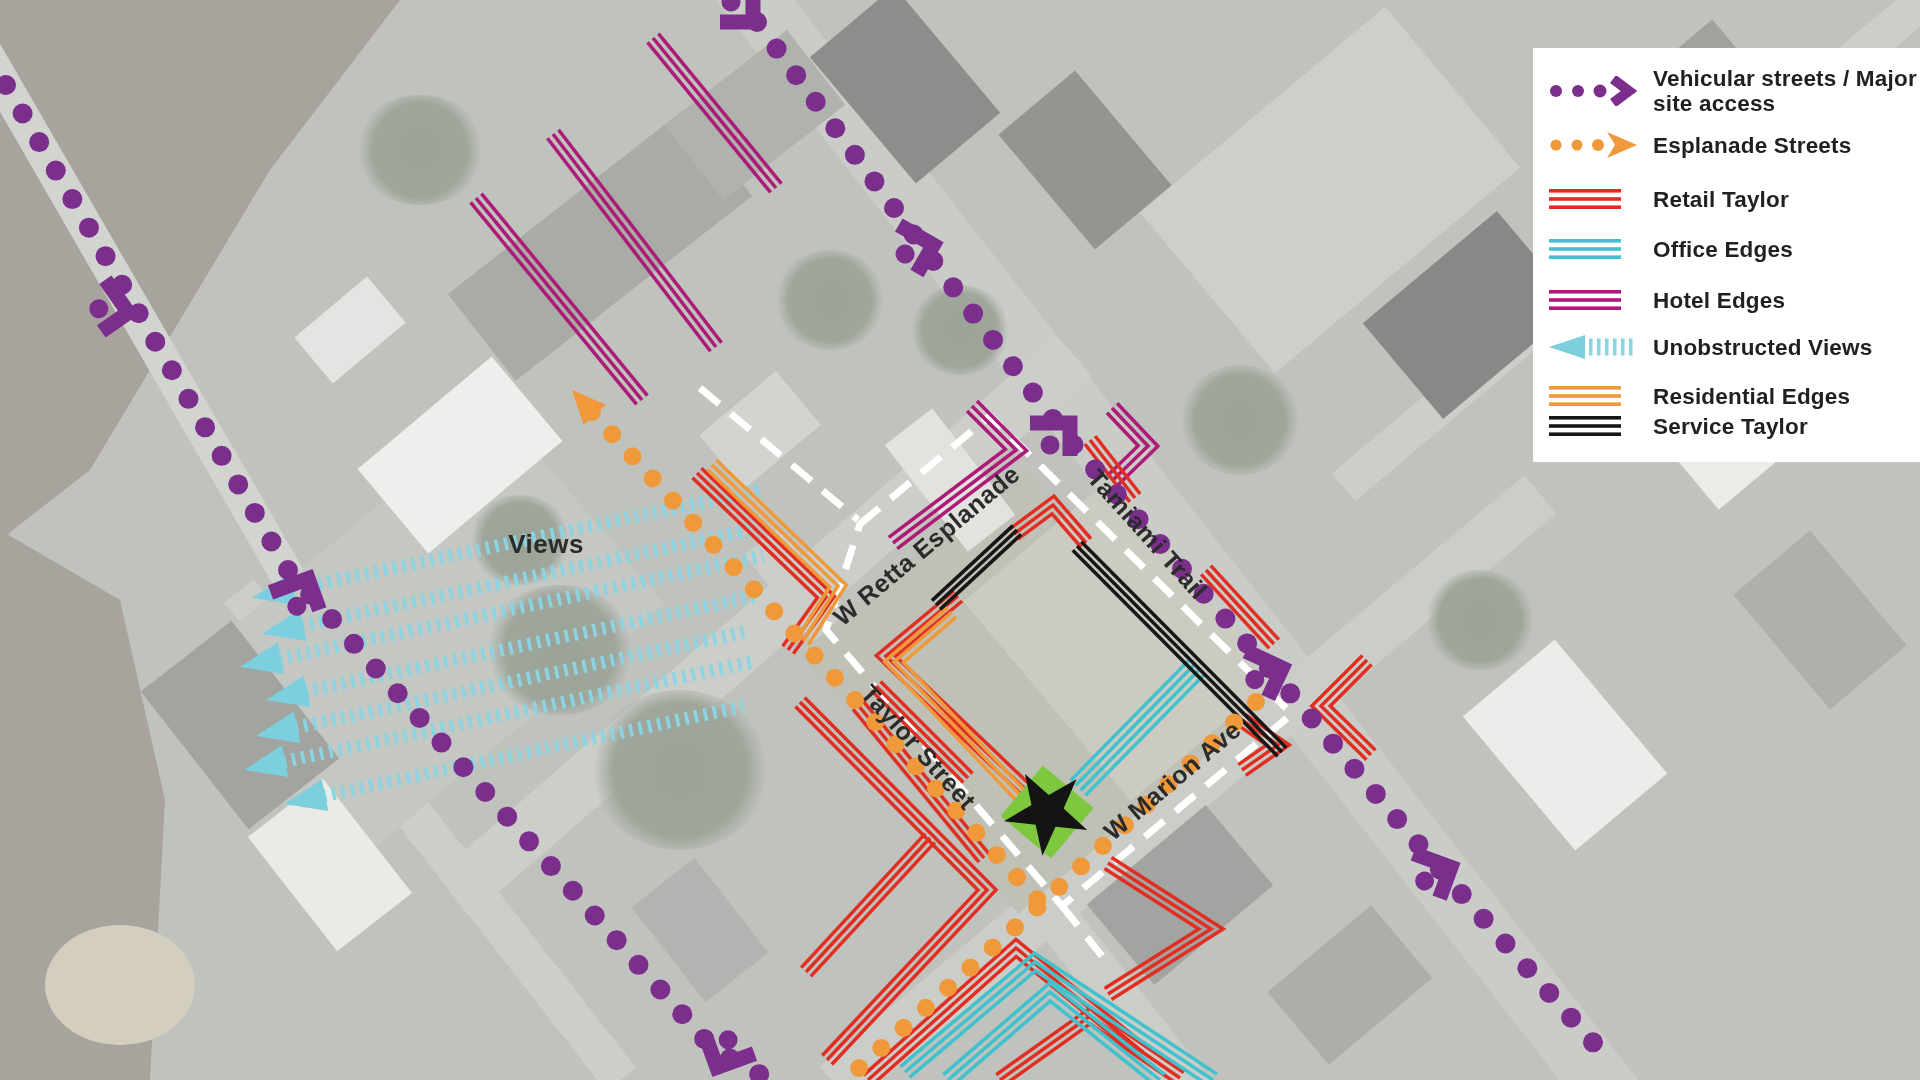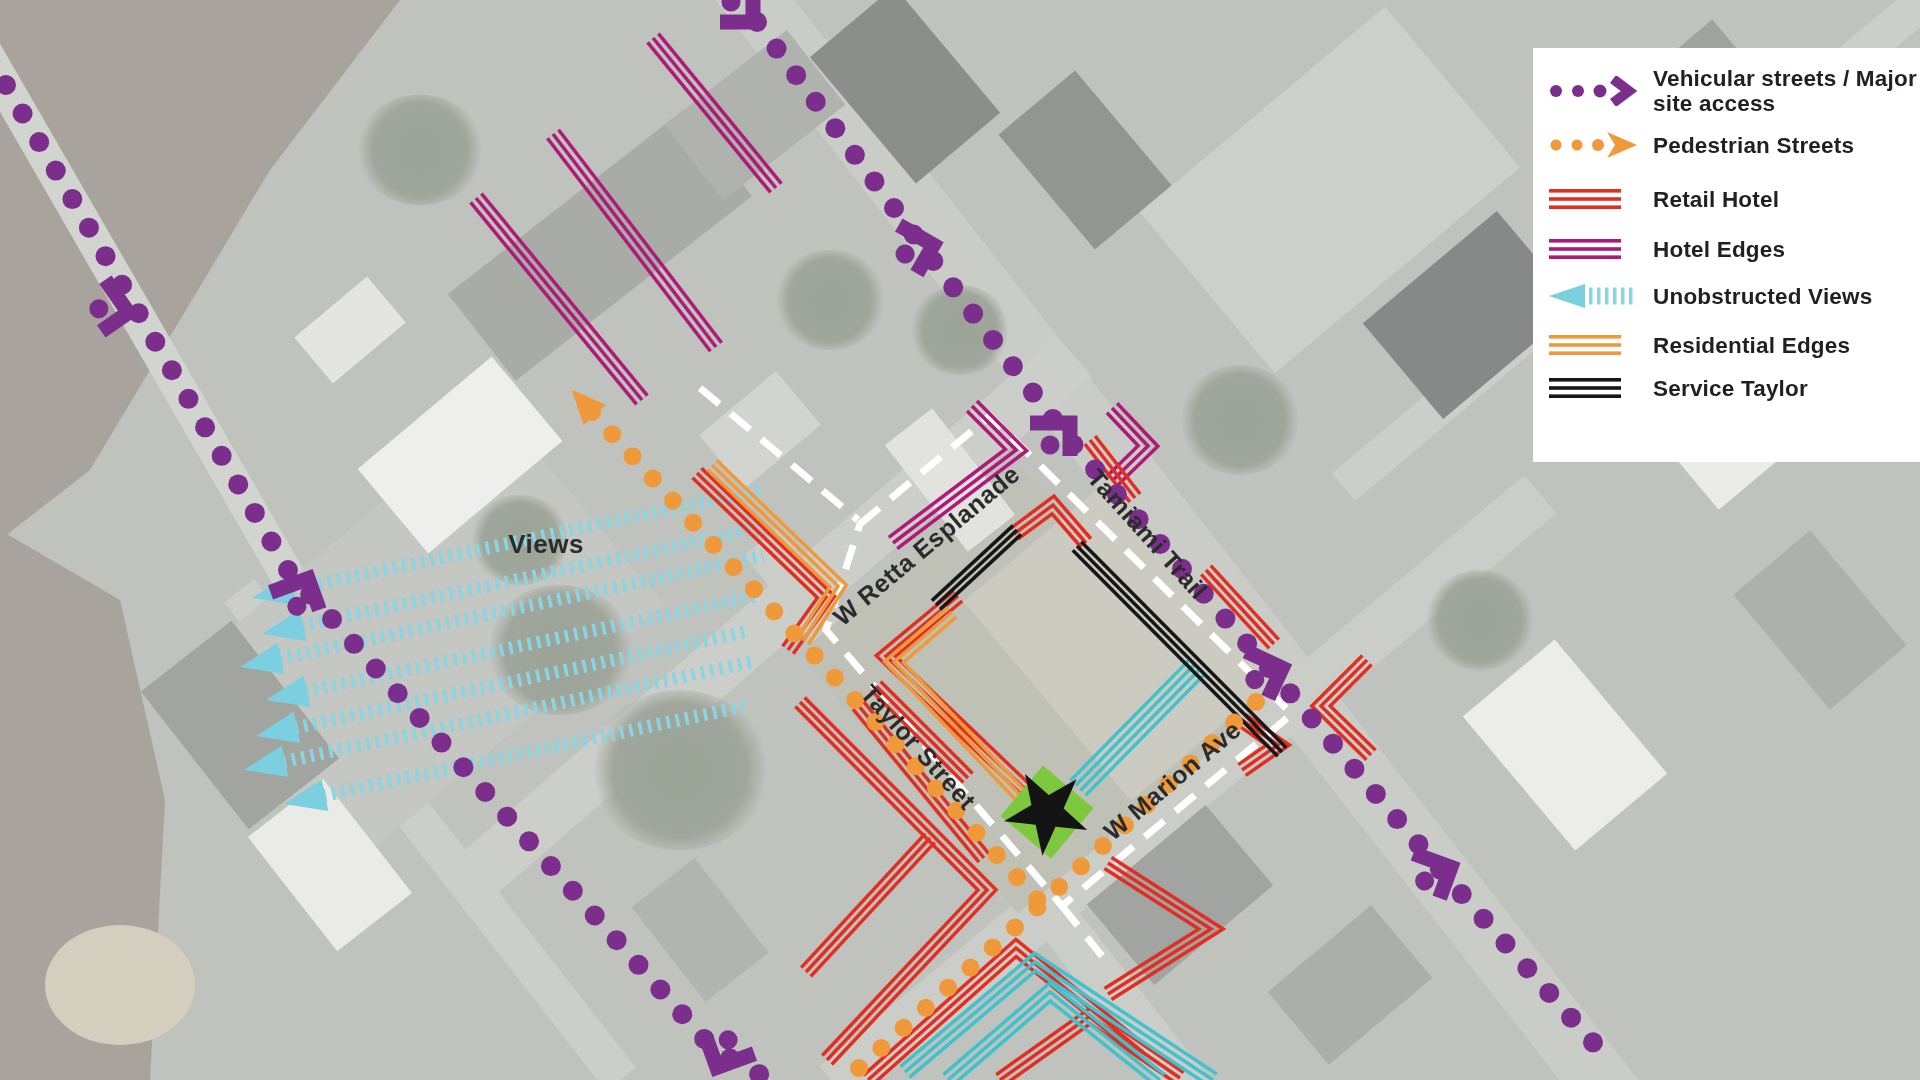--- a/index.html
+++ b/index.html
@@ -11,21 +11,21 @@
         background:radial-gradient(circle,#879082 0%,#8d9487 55%,rgba(141,148,135,0) 72%);}
   .wash{position:absolute;inset:0;background:rgba(255,255,255,0.17);pointer-events:none;}
   #ovl{position:absolute;left:0;top:0;}
   .legend{position:absolute;left:1533px;top:48px;width:396px;height:414px;background:var(--c-legend_bg,#fff);
           box-sizing:border-box;padding:18px 10px 0 14px;}
   .lg-row{display:flex;align-items:center;}
   .lg-icon{width:92px;height:30px;flex:0 0 92px;}
   .lg-label{margin-left:14px;font-size:22.5px;font-weight:700;line-height:1.12;
             color:var(--c-legend_text,#231f20);letter-spacing:.2px;}
   .mb16{margin-bottom:14px}.mb24{margin-bottom:24px}.mb20{margin-bottom:20px}
-  .mb21{margin-bottom:21px}.mb23{margin-bottom:17px}.mb11{margin-bottom:19px}.mb13{margin-bottom:13px}
+  .mb21{margin-bottom:21px}.mb23{margin-bottom:17px}.mb11{margin-bottom:19px}.mb13{}
 </style>
 </head>
 <body>
 
 <div class="stage">
 
   <div class="abs" style="inset:0;">
 
     <div class="abs" style="inset:0;clip-path:polygon(0 0,400px 0,270px 170px,90px 470px,0 540px);background:#97928a;"></div>
     <div class="abs" style="inset:0;clip-path:polygon(0 530px,120px 600px,165px 800px,150px 1080px,0 1080px);background:#97928a;"></div>
@@ -348,30 +348,39 @@
       <span class="lg-label">Vehicular streets / Major site access</span>
     </div>
     <div class="lg-row mb24">
       <span class="lg-icon">
         <svg viewBox="0 0 92 30" width="92" height="30">
           <circle cx="9" cy="15" r="5.5" fill="var(--c-pedestrian)"></circle>
             <circle cx="30" cy="15" r="5.5" fill="var(--c-pedestrian)"></circle>
           <circle cx="51" cy="15" r="6" fill="var(--c-pedestrian)"></circle>
           <polygon points="60,2 90,15 60,28 68,15" fill="var(--c-pedestrian)"></polygon>
         </svg></span>
-      <span class="lg-label">Pedestrian Streets</span>
+      <span class="lg-label">Esplanade Streets</span>
     </div>
     <div class="lg-row mb20">
       <span class="lg-icon">
         <svg viewBox="0 0 92 30" width="92" height="30">
           <rect x="2" y="5" width="72" height="3.6" fill="var(--c-retail)"></rect>
             <rect x="2" y="13.2" width="72" height="3.6" fill="var(--c-retail)"></rect>
             <rect x="2" y="21.4" width="72" height="3.6" fill="var(--c-retail)"></rect>
         </svg></span>
-      <span class="lg-label">Retail Hotel</span>
+      <span class="lg-label">Retail Taylor</span>
+    </div>
+    <div class="lg-row mb21">
+      <span class="lg-icon">
+        <svg viewBox="0 0 92 30" width="92" height="30">
+          <rect x="2" y="5" width="72" height="3.6" fill="var(--c-office)"></rect>
+            <rect x="2" y="13.2" width="72" height="3.6" fill="var(--c-office)"></rect>
+            <rect x="2" y="21.4" width="72" height="3.6" fill="var(--c-office)"></rect>
+        </svg></span>
+      <span class="lg-label">Office Edges</span>
     </div>
     <div class="lg-row mb23">
       <span class="lg-icon">
         <svg viewBox="0 0 92 30" width="92" height="30">
           <rect x="2" y="5" width="72" height="3.6" fill="var(--c-hotel)"></rect>
             <rect x="2" y="13.2" width="72" height="3.6" fill="var(--c-hotel)"></rect>
             <rect x="2" y="21.4" width="72" height="3.6" fill="var(--c-hotel)"></rect>
         </svg></span>
       <span class="lg-label">Hotel Edges</span>
     </div>

